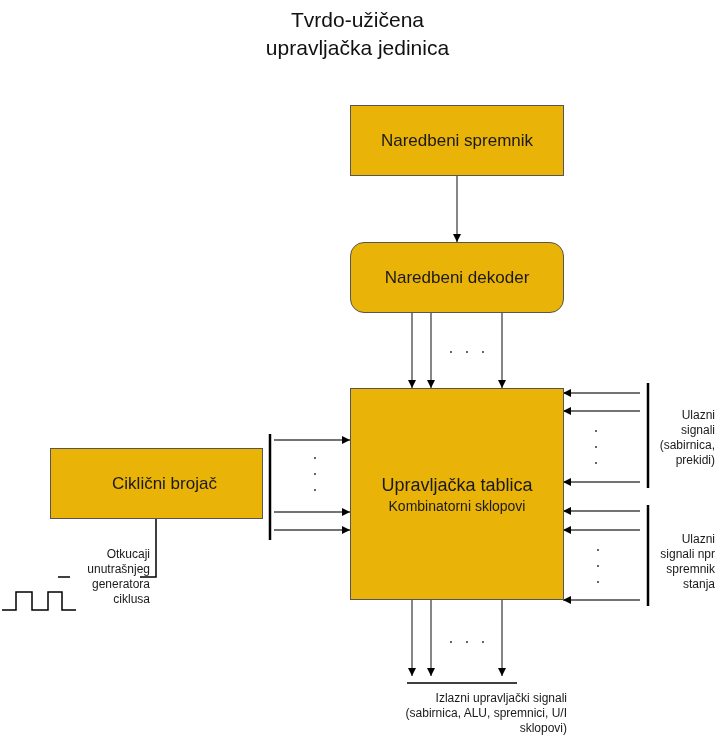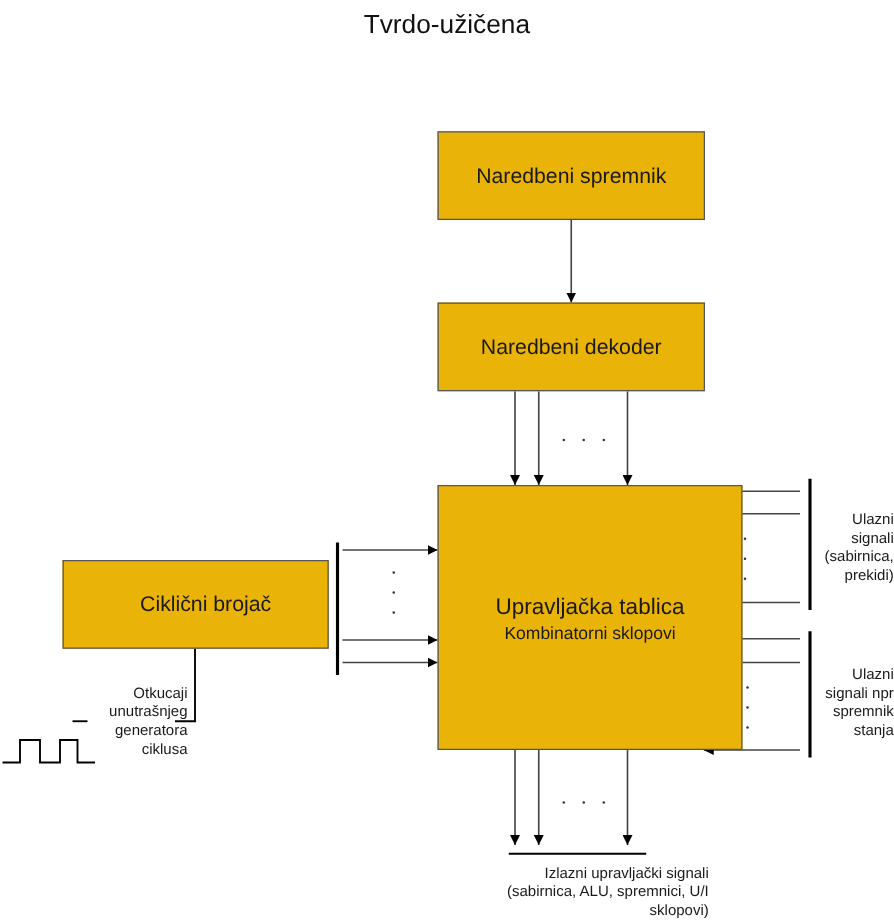--- a/index.html
+++ b/index.html
@@ -13,20 +13,21 @@
     .box .main { font-size: 17px; color: #1a1a1a; }
     .box .sub { font-size: 14px; color: #1a1a1a; margin-top: 2px; }
     .label { position: absolute; font-size: 12px; line-height: 15px; text-align: right; color: #1a1a1a; }
     svg.wires { position: absolute; left: 0; top: 0; }
   </style>
 </head>
 <body>
 
 <div class="title">
   <div>Tvrdo-užičena</div>
+  <div>upravljačka jedinica</div>
 </div>
 
 <svg class="wires" width="715" height="738">
   <defs>
     <marker id="ah" viewBox="0 0 10 10" refX="10" refY="5" markerWidth="8" markerHeight="8" orient="auto-start-reverse" markerUnits="userSpaceOnUse">
       <path d="M0,0 L10,5 L0,10 z" fill="#000"></path>
     </marker>
   </defs>
   <g stroke="#444" stroke-width="1.3" fill="none">
 
@@ -82,25 +83,25 @@
     <circle cx="598" cy="550" r="1"></circle>
     <circle cx="598" cy="566" r="1"></circle>
     <circle cx="598" cy="582" r="1"></circle>
   </g>
 </svg>
 
 <div class="box" style="left:350px; top:105px; width:214px; height:71px;">
   <span class="main">Naredbeni spremnik</span>
 </div>
 
-<div class="box" style="left:350px; top:242px; width:214px; height:71px;">
+<div class="box" style="left:350px; top:242px; width:214px; height:71px;border-radius:14px;">
   <span class="main">Naredbeni dekoder</span>
 </div>
 
-<div class="box" style="left:350px; top:388px; width:244px; height:212px;">
+<div class="box" style="left:350px; top:388px; width:214px; height:212px;">
   <span class="main" style="font-size:18px;">Upravljačka tablica</span>
   <span class="sub">Kombinatorni sklopovi</span>
 </div>
 
 <div class="box" style="left:50px; top:448px; width:213px; height:71px;padding-left:16px;">
   <span class="main">Ciklični brojač</span>
 </div>
 
 <div class="label" style="left:650px; top:408px; width:65px;">
   <div>Ulazni</div>

